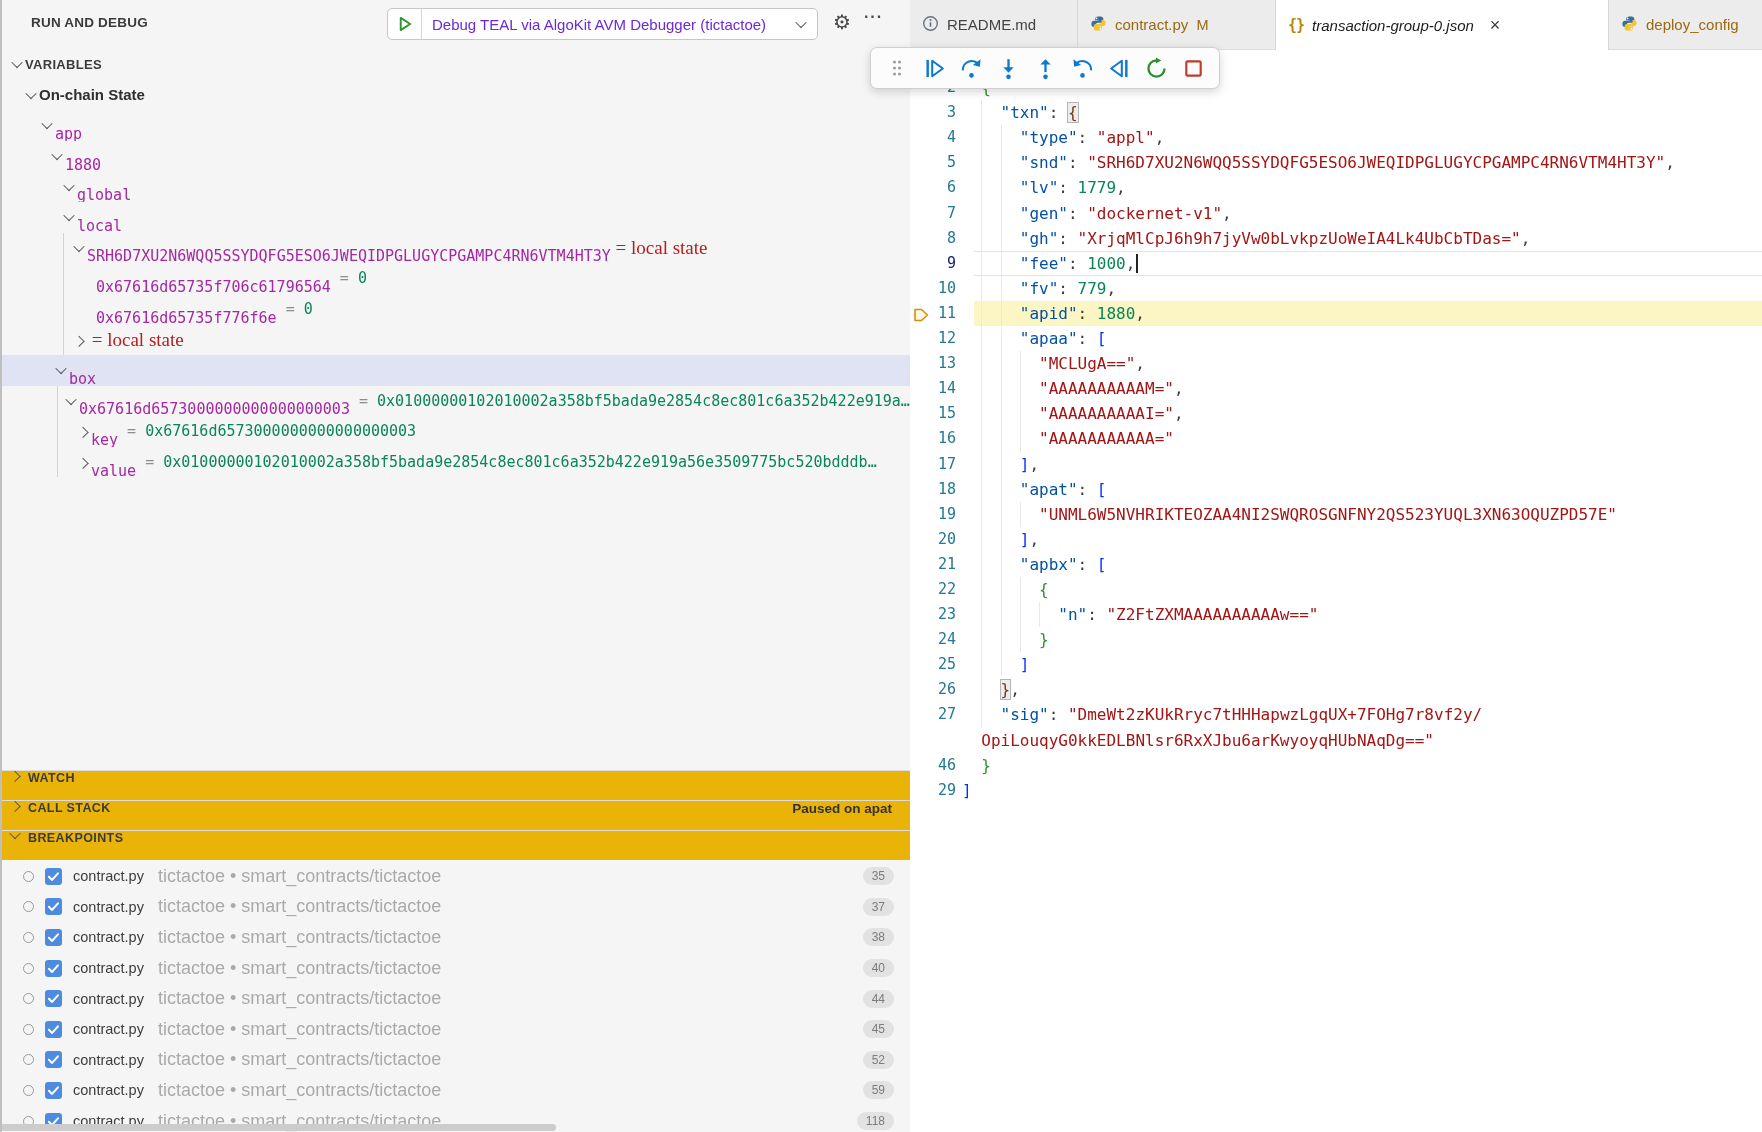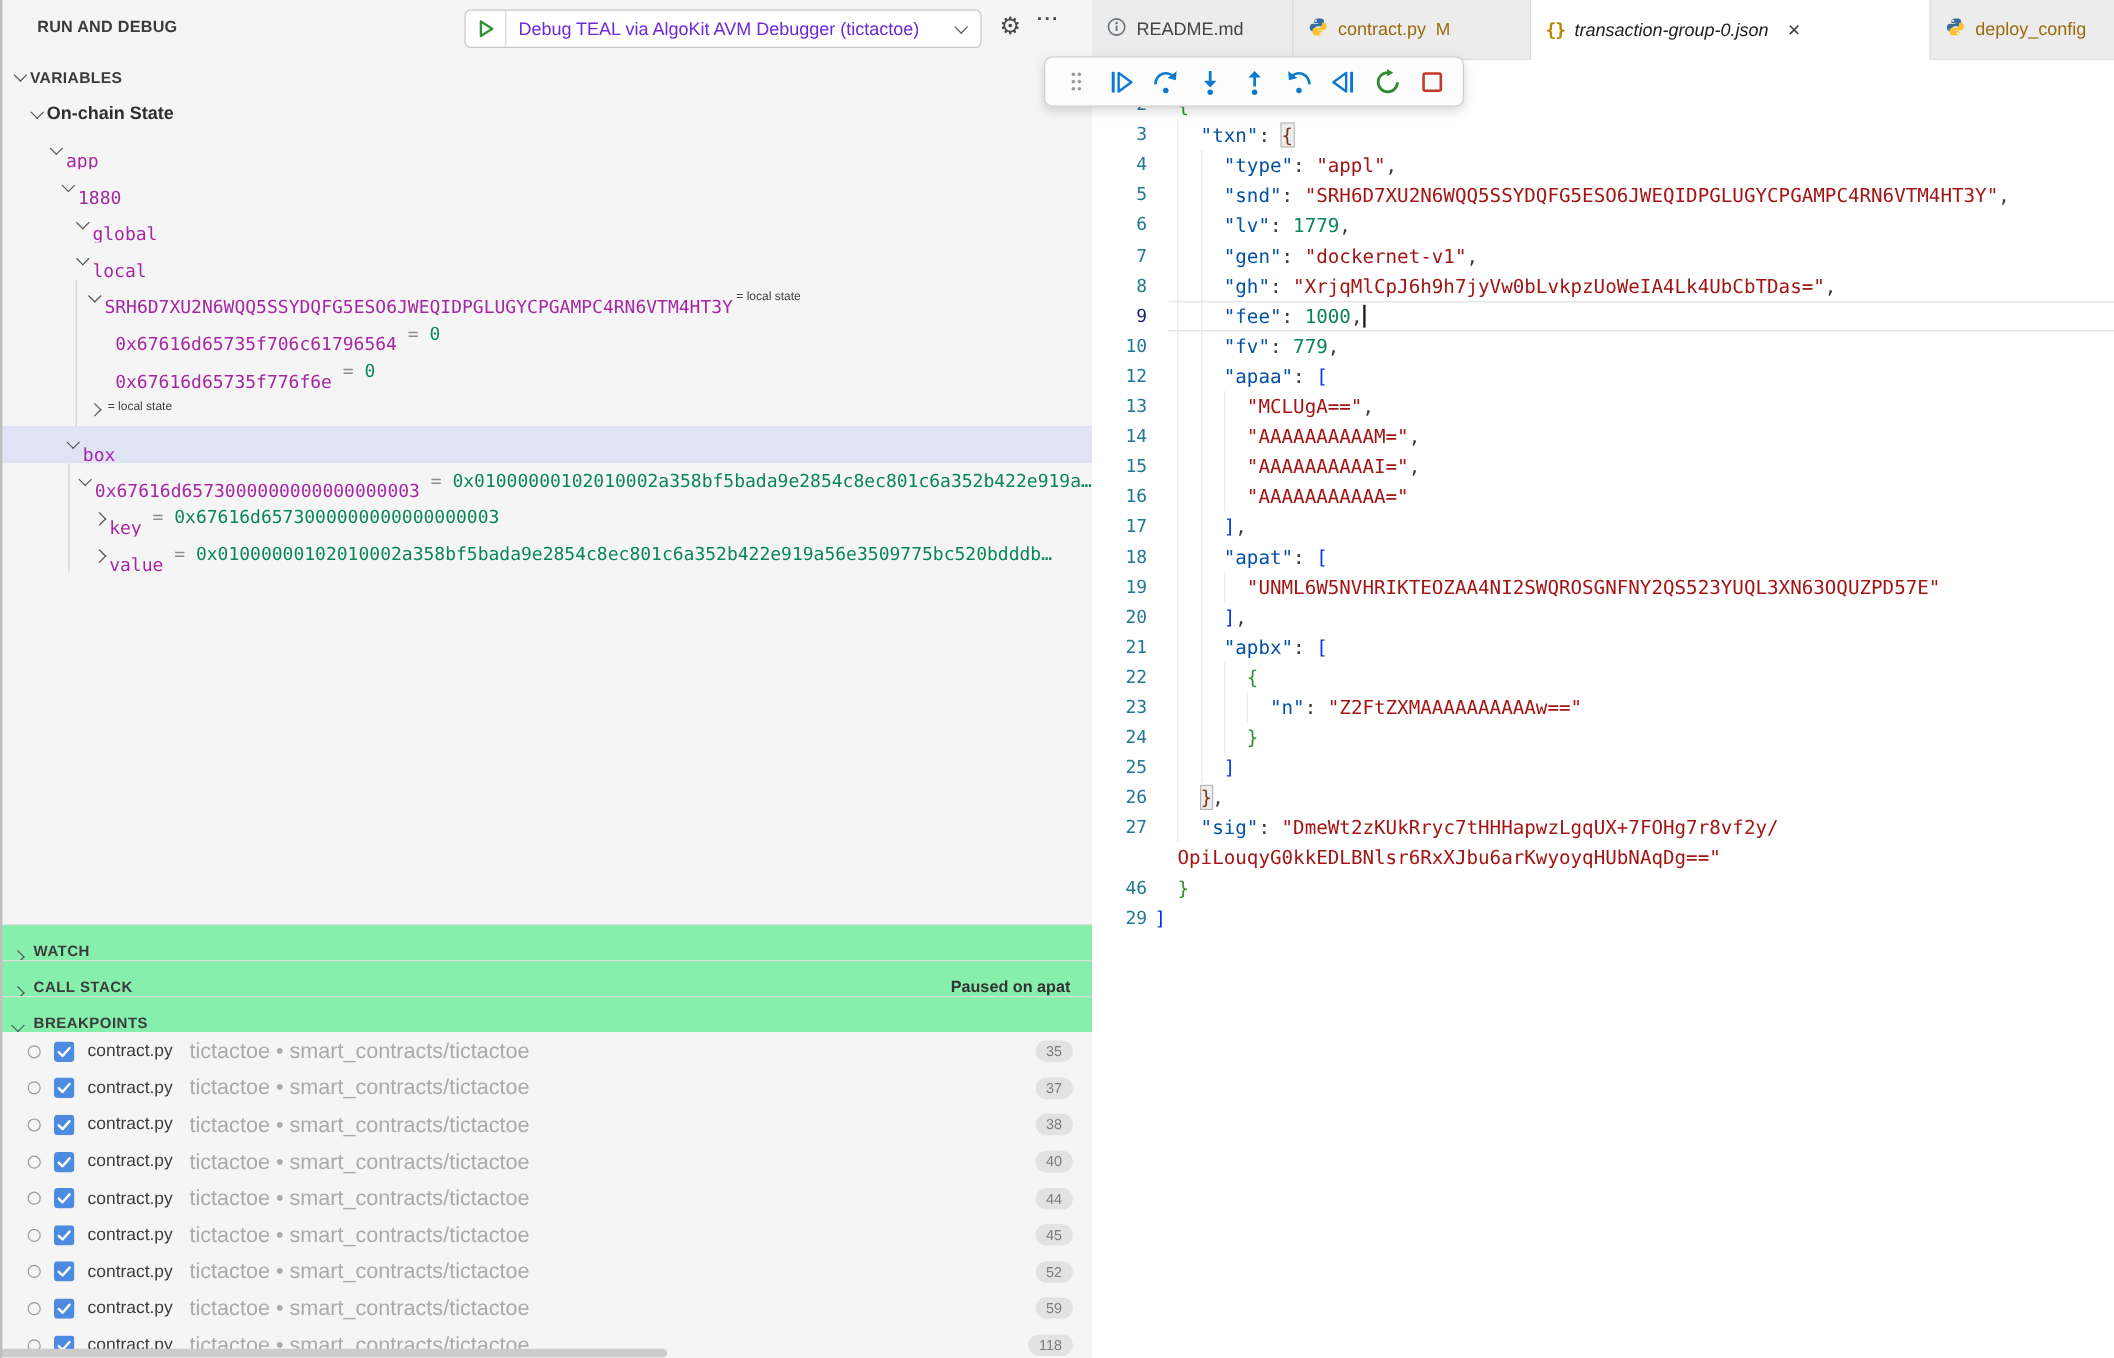--- a/index.html
+++ b/index.html
@@ -21,27 +21,27 @@
   .gear{position:absolute;left:833px;top:10px;font-size:20px;color:#4a4a4a;line-height:24px;}
   .more{position:absolute;left:864px;top:8px;font-size:16px;font-weight:700;color:#4a4a4a;letter-spacing:1px;}
 
   
   .trow{position:absolute;left:0;right:0;height:30.6px;display:flex;align-items:center;box-sizing:border-box;overflow:hidden;}
   .trow.sel{background:#dfe3f4;}
   .trow .chevbox{width:17px;flex:0 0 17px;display:flex;align-items:center;justify-content:center;}
   .tlab-sect{font-size:13px;font-weight:700;color:#3b3b3b;letter-spacing:.3px;}
   .tlab-bold{font-size:15px;font-weight:700;color:#2f2f2f;}
   .tlab-var{font-family:"DejaVu Sans Mono",monospace;font-size:15px;color:#a626a4;white-space:pre;margin-top:17px;}
-  .tlab-suffix{font-family:Liberation Sans, sans-serif;font-size:10px;color:#404040;white-space:pre;}
+  .tlab-suffix{font-family:Liberation Serif, serif;font-size:19px;color:#b91c1c;white-space:pre;}
   .tlab-eq{font-family:"DejaVu Sans Mono",monospace;font-size:15px;color:#8d8d8d;white-space:pre;}
   .tlab-val{font-family:"DejaVu Sans Mono",monospace;font-size:15px;color:#098658;white-space:pre;flex:1;min-width:0;overflow:hidden;text-overflow:ellipsis;}
   .tree-guide{position:absolute;width:1px;background:#d2d2d2;}
 
   
-  .sect{position:absolute;left:0;right:0;height:30px;border-top:1px solid #ddd;display:flex;align-items:flex-end;padding-left:11px;gap:9px;box-sizing:border-box;background:#86efac;}
+  .sect{position:absolute;left:0;right:0;height:30px;border-top:1px solid #ddd;display:flex;align-items:flex-start;padding-left:11px;gap:9px;box-sizing:border-box;background:#eab308;}
   .sect .hdr{font-size:12.5px;font-weight:700;color:#3b3b3b;letter-spacing:.4px;}
   .sect .status{margin-left:auto;margin-right:18px;font-size:13.5px;font-weight:600;color:#333;}
   .bprow{position:absolute;left:0;right:0;height:30.6px;display:flex;align-items:center;padding-left:23px;box-sizing:border-box;}
   .bpcirc{width:11px;height:11px;border:1.5px solid #9a9a9a;border-radius:50%;box-sizing:border-box;flex:0 0 11px;}
   .bpcheck{margin-left:11px;width:17px;height:17px;flex:0 0 17px;}
   .bpfile{margin-left:11px;font-size:14.5px;color:#3c3c3c;}
   .bppath{margin-left:14px;font-size:18px;color:#aaa;white-space:nowrap;overflow:hidden;}
   .bppill{margin-left:auto;margin-right:16px;background:#e2e2e2;color:#7c7c7c;font-size:12px;border-radius:11px;padding:2px 9px;}
   .hthumb{position:absolute;bottom:1px;left:0;width:556px;height:7px;background:#cccccc;border-radius:4px;}
 
@@ -344,20 +344,23 @@
         <div class="cl"><span class="lnum">1</span><span class="ct" style="left: 52px;"><span class="tk b1">[</span></span></div>
         <div class="cl"><span class="lnum">2</span><span class="ct" style="left: 71.26px;"><span class="tk b2">{</span></span></div>
         <div class="cl"><div class="guide" style="left: 71.26px;"></div><span class="lnum">3</span><span class="ct" style="left: 90.52px;"><span class="tk key">"txn"</span><span class="tk pun">: </span><span class="tk b3 match">{</span></span></div>
         <div class="cl"><div class="guide" style="left: 71.26px;"></div><div class="guide" style="left: 90.52px;"></div><span class="lnum">4</span><span class="ct" style="left: 109.78px;"><span class="tk key">"type"</span><span class="tk pun">: </span><span class="tk str">"appl"</span><span class="tk pun">,</span></span></div>
         <div class="cl"><div class="guide" style="left: 71.26px;"></div><div class="guide" style="left: 90.52px;"></div><span class="lnum">5</span><span class="ct" style="left: 109.78px;"><span class="tk key">"snd"</span><span class="tk pun">: </span><span class="tk str">"SRH6D7XU2N6WQQ5SSYDQFG5ESO6JWEQIDPGLUGYCPGAMPC4RN6VTM4HT3Y"</span><span class="tk pun">,</span></span></div>
         <div class="cl"><div class="guide" style="left: 71.26px;"></div><div class="guide" style="left: 90.52px;"></div><span class="lnum">6</span><span class="ct" style="left: 109.78px;"><span class="tk key">"lv"</span><span class="tk pun">: </span><span class="tk num">1779</span><span class="tk pun">,</span></span></div>
         <div class="cl"><div class="guide" style="left: 71.26px;"></div><div class="guide" style="left: 90.52px;"></div><span class="lnum">7</span><span class="ct" style="left: 109.78px;"><span class="tk key">"gen"</span><span class="tk pun">: </span><span class="tk str">"dockernet-v1"</span><span class="tk pun">,</span></span></div>
         <div class="cl"><div class="guide" style="left: 71.26px;"></div><div class="guide" style="left: 90.52px;"></div><span class="lnum">8</span><span class="ct" style="left: 109.78px;"><span class="tk key">"gh"</span><span class="tk pun">: </span><span class="tk str">"XrjqMlCpJ6h9h7jyVw0bLvkpzUoWeIA4Lk4UbCbTDas="</span><span class="tk pun">,</span></span></div>
         <div class="cl cursorline"><div class="guide" style="left: 71.26px;"></div><div class="guide" style="left: 90.52px;"></div><span class="lnum">9</span><span class="ct" style="left: 109.78px;"><span class="tk key">"fee"</span><span class="tk pun">: </span><span class="tk num">1000</span><span class="tk pun">,</span><span class="cursor"></span></span></div>
         <div class="cl"><div class="guide" style="left: 71.26px;"></div><div class="guide" style="left: 90.52px;"></div><span class="lnum">10</span><span class="ct" style="left: 109.78px;"><span class="tk key">"fv"</span><span class="tk pun">: </span><span class="tk num">779</span><span class="tk pun">,</span></span></div>
+        <div class="cl"><div class="bgstep"></div><span class="gicon"><svg width="17" height="16" viewBox="0 0 17 16">
+              <path d="M2 2.5 H8.5 L14.5 8 L8.5 13.5 H2 Z" fill="#fff7e0" stroke="#ce9118" stroke-width="1.6" stroke-linejoin="round"></path>
+            </svg></span><div class="guide" style="left: 71.26px;"></div><div class="guide" style="left: 90.52px;"></div><span class="lnum">11</span><span class="ct" style="left: 109.78px;"><span class="tk key">"apid"</span><span class="tk pun">: </span><span class="tk num">1880</span><span class="tk pun">,</span></span></div>
         <div class="cl"><div class="guide" style="left: 71.26px;"></div><div class="guide" style="left: 90.52px;"></div><span class="lnum">12</span><span class="ct" style="left: 109.78px;"><span class="tk key">"apaa"</span><span class="tk pun">: </span><span class="tk b1">[</span></span></div>
         <div class="cl"><div class="guide" style="left: 71.26px;"></div><div class="guide" style="left: 90.52px;"></div><div class="guide" style="left: 109.78px;"></div><span class="lnum">13</span><span class="ct" style="left: 129.04px;"><span class="tk str">"MCLUgA=="</span><span class="tk pun">,</span></span></div>
         <div class="cl"><div class="guide" style="left: 71.26px;"></div><div class="guide" style="left: 90.52px;"></div><div class="guide" style="left: 109.78px;"></div><span class="lnum">14</span><span class="ct" style="left: 129.04px;"><span class="tk str">"AAAAAAAAAAM="</span><span class="tk pun">,</span></span></div>
         <div class="cl"><div class="guide" style="left: 71.26px;"></div><div class="guide" style="left: 90.52px;"></div><div class="guide" style="left: 109.78px;"></div><span class="lnum">15</span><span class="ct" style="left: 129.04px;"><span class="tk str">"AAAAAAAAAAI="</span><span class="tk pun">,</span></span></div>
         <div class="cl"><div class="guide" style="left: 71.26px;"></div><div class="guide" style="left: 90.52px;"></div><div class="guide" style="left: 109.78px;"></div><span class="lnum">16</span><span class="ct" style="left: 129.04px;"><span class="tk str">"AAAAAAAAAAA="</span></span></div>
         <div class="cl"><div class="guide" style="left: 71.26px;"></div><div class="guide" style="left: 90.52px;"></div><span class="lnum">17</span><span class="ct" style="left: 109.78px;"><span class="tk b1">]</span><span class="tk pun">,</span></span></div>
         <div class="cl"><div class="guide" style="left: 71.26px;"></div><div class="guide" style="left: 90.52px;"></div><span class="lnum">18</span><span class="ct" style="left: 109.78px;"><span class="tk key">"apat"</span><span class="tk pun">: </span><span class="tk b1">[</span></span></div>
         <div class="cl"><div class="guide" style="left: 71.26px;"></div><div class="guide" style="left: 90.52px;"></div><div class="guide" style="left: 109.78px;"></div><span class="lnum">19</span><span class="ct" style="left: 129.04px;"><span class="tk str">"UNML6W5NVHRIKTEOZAA4NI2SWQROSGNFNY2QS523YUQL3XN63OQUZPD57E"</span></span></div>
         <div class="cl"><div class="guide" style="left: 71.26px;"></div><div class="guide" style="left: 90.52px;"></div><span class="lnum">20</span><span class="ct" style="left: 109.78px;"><span class="tk b1">]</span><span class="tk pun">,</span></span></div>
         <div class="cl"><div class="guide" style="left: 71.26px;"></div><div class="guide" style="left: 90.52px;"></div><span class="lnum">21</span><span class="ct" style="left: 109.78px;"><span class="tk key">"apbx"</span><span class="tk pun">: </span><span class="tk b1">[</span></span></div>

